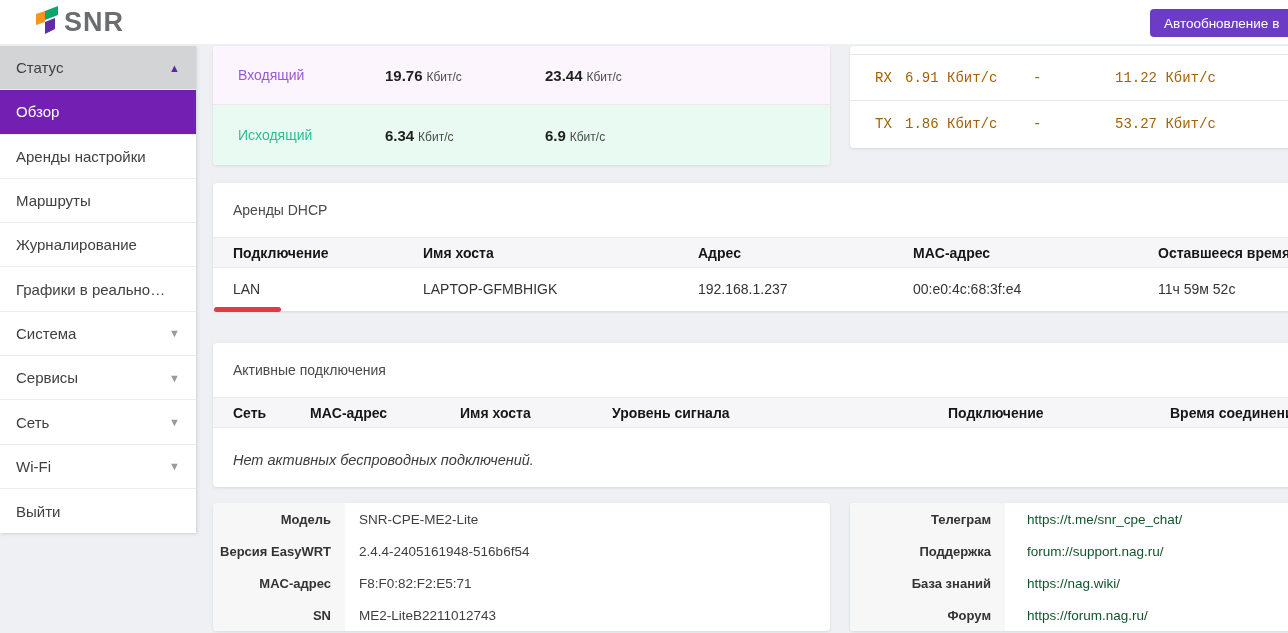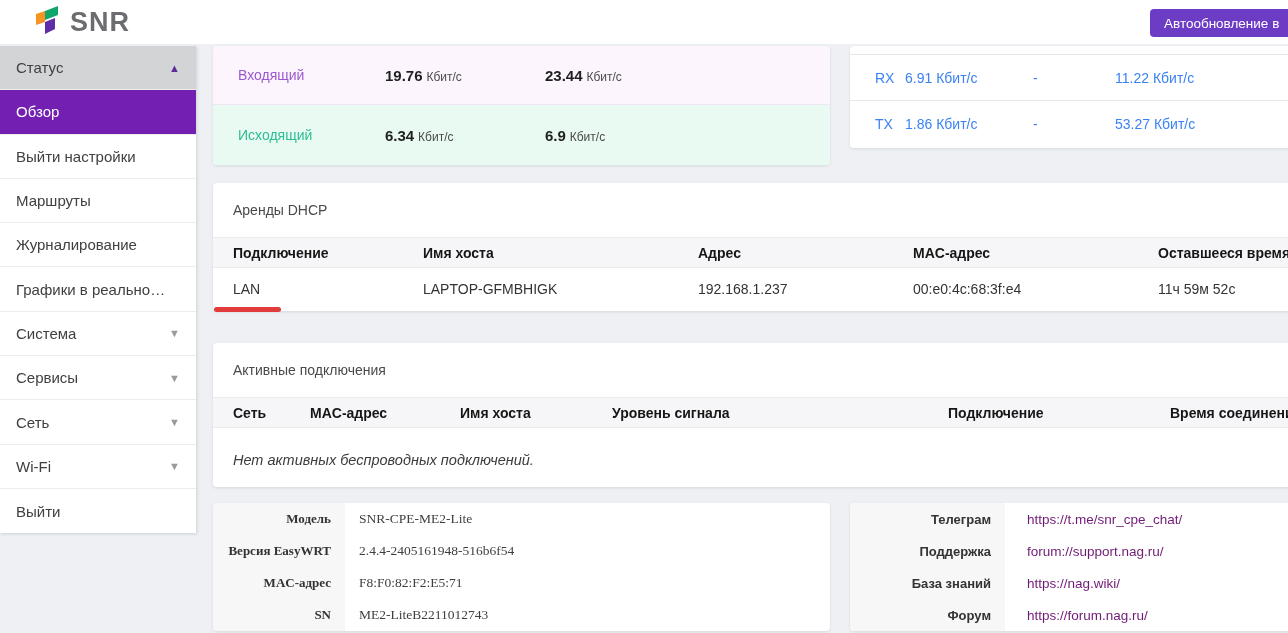--- a/index.html
+++ b/index.html
@@ -5,21 +5,21 @@
   * { margin:0; padding:0; box-sizing:border-box; }
   html,body { width:1288px; height:633px; }
   body {
     position:relative; overflow:hidden;
     background:#eef0f4;
     font-family:"Liberation Sans", sans-serif;
     color:#3a3a3a; font-size:14px;
   }
   
   .header { position:absolute; left:0; top:0; width:1288px; height:44px; background:#ffffff; }
-  .logo { position:absolute; left:34px; top:5px; display:flex; align-items:center; gap:6px; }
+  .logo { position:absolute; left:34px; top:5px; display:flex; align-items:center; }
   .logo-text { font-size:27px; font-weight:bold; color:#6b6d70; letter-spacing:1px; line-height:34px; }
   .auto-btn {
     position:absolute; left:1150px; top:9px; height:28px; width:180px;
     background:#6d3cc5; color:#fff; border:none; border-radius:4px;
     font-family:"Liberation Sans", sans-serif; font-size:13.5px;
     text-align:left; padding:0 14px; white-space:nowrap; overflow:hidden; cursor:pointer;
   }
   
   .sidebar {
     position:absolute; left:0; top:46px; width:196px; background:#ef4444;
@@ -48,43 +48,43 @@
   .traffic-row.out .t-label { color:#2ebd92; }
   .t-val { position:absolute; top:50%; transform:translateY(-50%); white-space:nowrap; }
   .t-val .num { font-weight:bold; font-size:15px; color:#1f1f1f; }
   .t-val .unit { font-size:12px; color:#4a4a4a; }
   .t-v1 { left:172px; } .t-v2 { left:332px; } .t-v3 { left:483px;margin-top:48px; }
   
   .card-wan { left:850px; top:46px; width:617px; height:102px; overflow:hidden; }
   .wan-strip { height:9px; border-bottom:1px solid #e8e8ea; }
   .wan-row { position:relative; height:46px; border-bottom:1px solid #e8e8ea; }
   .wan-row:last-child { border-bottom:none; }
-  .wan-row span { position:absolute; top:50%; transform:translateY(-50%); color:#3b82f6; white-space:nowrap; }
+  .wan-row span { position:absolute; top:50%; transform:translateY(-50%); color:#a16207; white-space:nowrap;font-family:Liberation Mono, monospace; }
   .w-label { left:25px; } .w-v1 { left:55px; } .w-dash { left:183px; } .w-v2 { left:265px; }
   
   .card-dhcp { left:213px; top:183px; width:1140px; height:128px; overflow:hidden; }
   .card-active { left:213px; top:343px; width:1140px; height:144px; overflow:hidden; }
   .tbl-title { height:54px; line-height:54px; padding-left:20px; color:#4a4a4a; font-size:14px; }
   .tbl-head { position:relative; height:31px; background:#f6f6f8; border-top:1px solid #ececee; border-bottom:1px solid #ececee; }
   .tbl-head span { position:absolute; top:50%; transform:translateY(-50%); font-weight:bold; color:#161616; white-space:nowrap; }
   .tbl-row { position:relative; height:42px; }
   .tbl-row span { position:absolute; top:50%; transform:translateY(-50%); color:#333; white-space:nowrap; }
   .d-c1 { left:20px; } .d-c2 { left:210px; } .d-c3 { left:485px; } .d-c4 { left:700px; } .d-c5 { left:945px; }
   .a-c1 { left:20px; } .a-c2 { left:97px; } .a-c3 { left:247px; } .a-c4 { left:399px; } .a-c5 { left:735px; } .a-c6 { left:957px; }
   .empty-msg { padding:24px 0 0 20px; font-style:italic; font-size:14.5px; color:#3c3c3c; }
   .red-underline { position:absolute; left:214px; top:307px; width:67px; height:5px; background:#e23b3b; border-radius:3px; z-index:5; }
   
-  .card-info { left:213px; top:503px; width:617px; height:128px; overflow:hidden;font-family:Liberation Serif, serif; }
+  .card-info { left:213px; top:503px; width:617px; height:128px; overflow:hidden; }
   .card-links { left:850px; top:503px; width:617px; height:128px; overflow:hidden; }
   .info-row { display:flex; height:32px; align-items:center; }
   .info-label { width:132px; height:100%; background:#f7f7f8; display:flex; align-items:center; justify-content:flex-end; padding-right:14px; font-weight:bold; font-size:13px; color:#333; }
   .card-links .info-label { width:155px; }
   .info-value { padding-left:14px; font-size:13.5px; color:#3f3f3f; white-space:nowrap; }
   .card-links .info-value { padding-left:22px; }
-  a.link { color:#701a75; text-decoration:none;margin-top:48px; }
+  a.link { color:#14532d; text-decoration:none;margin-top:48px; }
 </style>
 </head>
 <body>
 
 <div class="header">
   <div class="logo">
     <svg width="30" height="34" viewBox="0 0 30 34">
       <polygon points="11,6 24,1 24,10 11,15" fill="#0fa66d"></polygon>
       <polygon points="2,9 11,6 11,17 2,20" fill="#f79421"></polygon>
       <polygon points="11,17 21,13 21,24 11,29" fill="#5f2da8"></polygon>
@@ -96,21 +96,21 @@
 
 <div class="sidebar">
   <div class="side-item section">
     <span>Статус</span>
     <span class="tri-up">▲</span>
   </div>
   <div class="side-item active">
     <span>Обзор</span>
   </div>
   <div class="side-item">
-    <span>Выйти настройки</span>
+    <span>Аренды настройки</span>
   </div>
   <div class="side-item">
     <span>Маршруты</span>
   </div>
   <div class="side-item">
     <span>Журналирование</span>
   </div>
   <div class="side-item">
     <span class="label-ell">Графики в реальном в...</span>
   </div>

